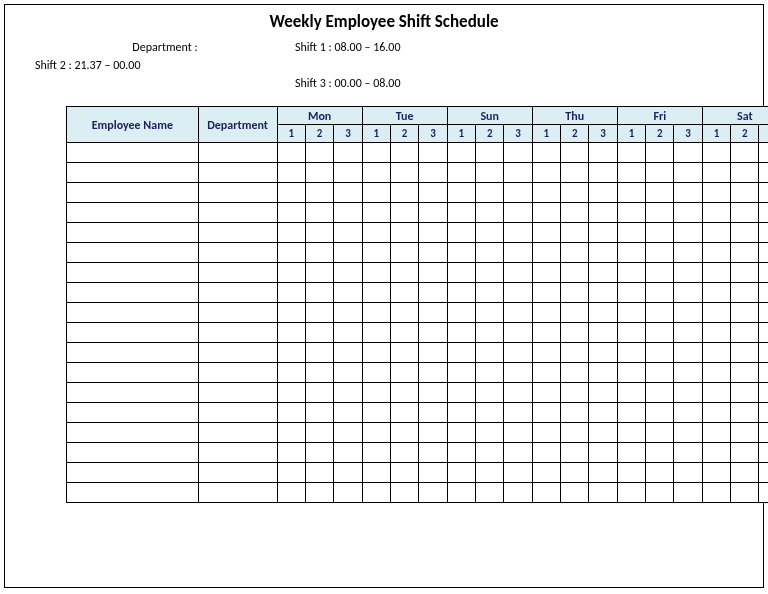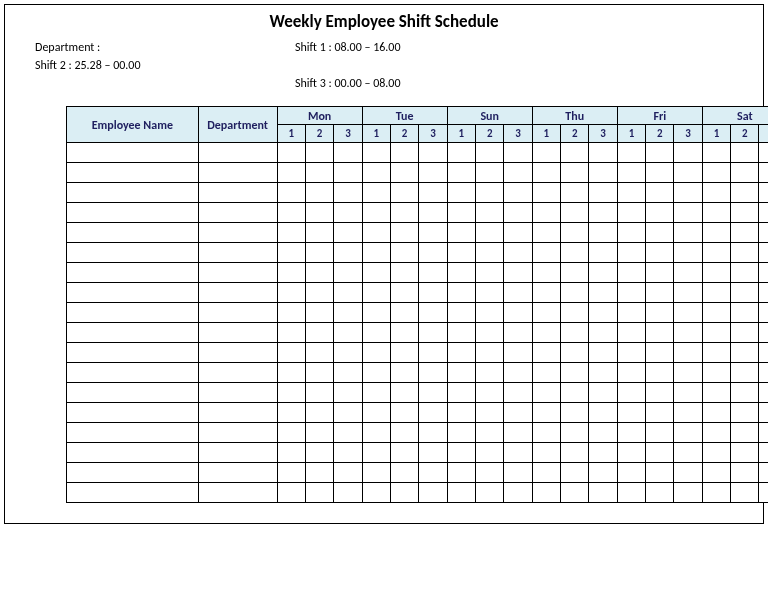--- a/index.html
+++ b/index.html
@@ -8,37 +8,37 @@
     padding: 0;
     font-family: Calibri, Arial, sans-serif;
     background: #fff;
     width: 768px;
     height: 594px;
     position: relative;
   }
   .page {
     border: 1px solid #000;
     margin: 4px;
-    height: 520px;
+    height: 584px;
     padding-top: 6px;
     position: relative;
   }
   .title {
     text-align: center;
     font-weight: bold;
     font-size: 17px;
     margin-bottom: 6px;
   }
   .meta {
     font-size: 12px;
     padding: 0 30px;
     line-height: 1.5;
   }
   .meta-row { display: flex; }
-  .meta-left { width: 260px; }
+  .meta-left { width: 260px; text-align: center; }
   .meta-right { }
   .table-wrap {
     padding: 14px 18px 0 18px;
   }
   table {
     border-collapse: collapse;
     width: 100%;
     table-layout: fixed;
     margin-left: 43px;
   }
@@ -68,21 +68,21 @@
 
 <div class="page">
   <div class="title">Weekly Employee Shift Schedule</div>
 
   <div class="meta">
     <div class="meta-row">
       <div class="meta-left">Department    :</div>
       <div class="meta-right">Shift 1  : 08.00  – 16.00</div>
     </div>
     <div class="meta-row">
-      <div class="meta-right">Shift 2  : 25.28  – 00.00</div>
+      <div class="meta-right">Shift 2  : 21.37  – 00.00</div>
     </div>
     <div class="meta-row">
       <div class="meta-left"></div>
       <div class="meta-right">Shift 3  : 00.00 – 08.00</div>
     </div>
   </div>
 
   <div class="table-wrap">
     <table>
       <colgroup>

